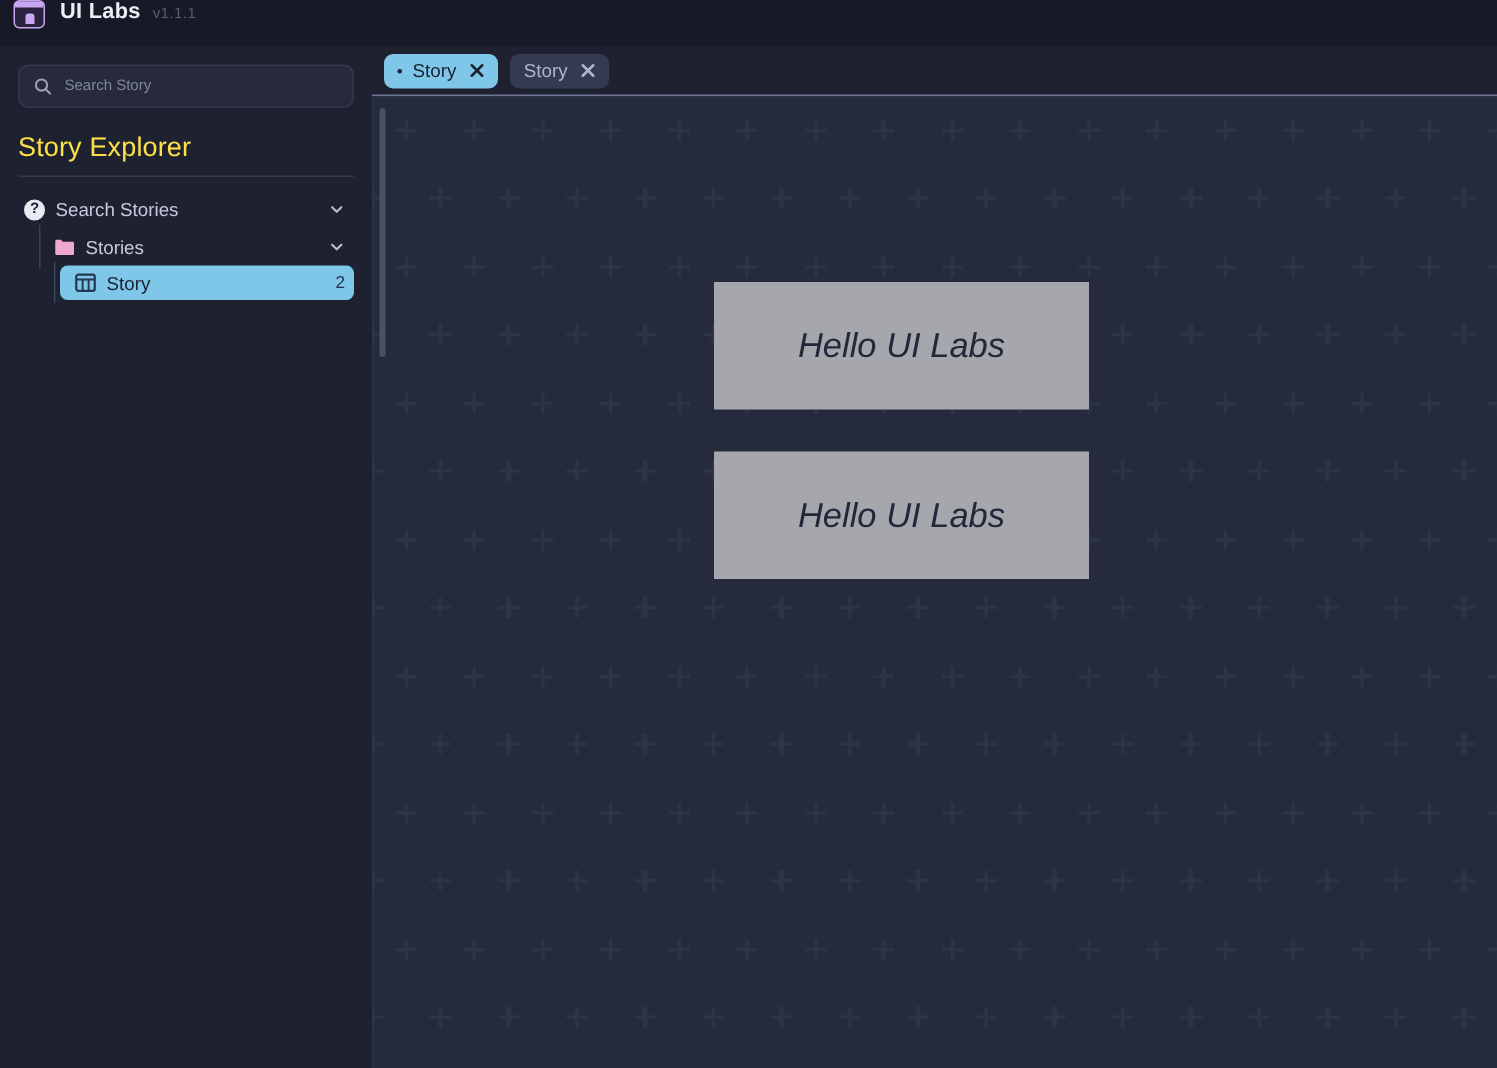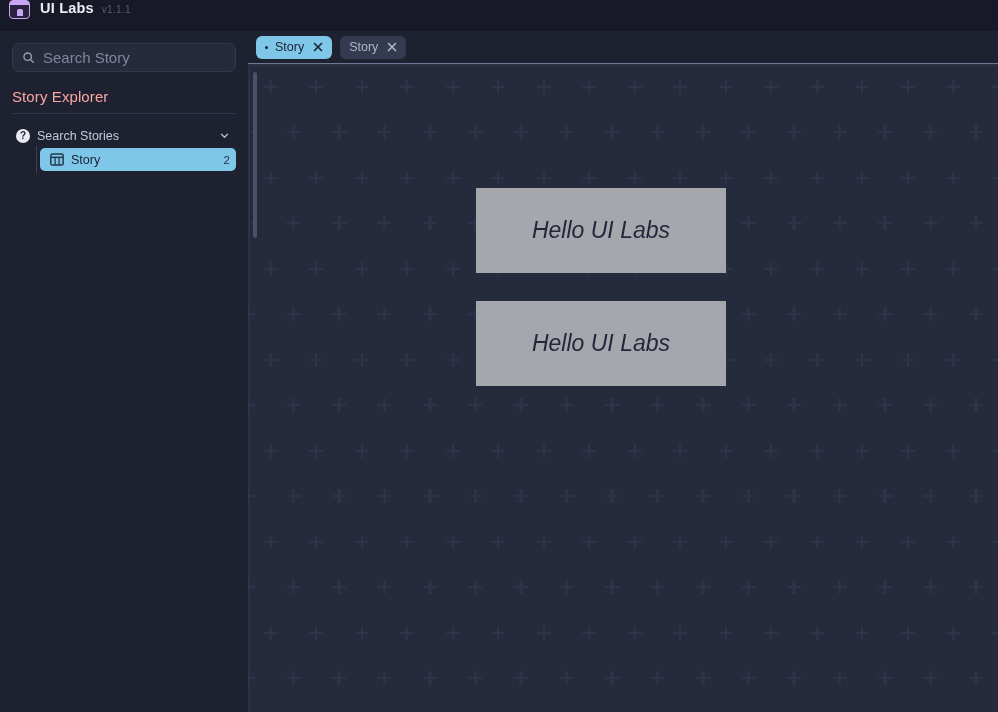--- a/index.html
+++ b/index.html
@@ -84,29 +84,29 @@
     display:flex; align-items:center;
     padding:0 9px;
     gap:8px;
   }
   .search-icon { width:13px; height:13px; flex:0 0 auto; color:#99a0b5; }
   .search-input {
     flex:1 1 auto;
     background:transparent;
     border:none; outline:none;
     font-family:"Liberation Sans", sans-serif;
-    font-size:15px;
+    font-size:10px;
     color:#c8cde0;
   }
   .search-input::placeholder { color:#7e86a0; }
 
   .explorer-title {
     margin-top:16px;
-    font-size:15px;
-    color:#fca5a5;
+    font-size:18px;
+    color:#fde047;
     letter-spacing:0.1px;
   }
   .divider {
     margin-top:8px;
     height:1px;
     background:#333850;
   }
 
   .tree { margin-top:9px; }
 
@@ -300,20 +300,30 @@
       <div class="tree">
 
         <div class="tree-row row-root">
           <span class="icon-q">?</span>
           <span>Search Stories</span>
           <svg class="chev" viewBox="0 0 16 16" fill="none">
             <polyline points="3.5,6 8,10.5 12.5,6" stroke="currentColor" stroke-width="2" stroke-linecap="round" stroke-linejoin="round"></polyline>
           </svg>
         </div>
 
+        <div class="tree-row row-folder">
+          <span class="guide"></span>
+          <svg class="icon-folder" viewBox="0 0 16 14">
+            <path d="M0.8 2.2c0-.7.5-1.2 1.2-1.2h3.3l1.4 1.6h7.5c.7 0 1.2.5 1.2 1.2v7.8c0 .7-.5 1.2-1.2 1.2H2c-.7 0-1.2-.5-1.2-1.2z" fill="currentColor"></path>
+          </svg>
+          <span>Stories</span>
+          <svg class="chev" viewBox="0 0 16 16" fill="none">
+            <polyline points="3.5,6 8,10.5 12.5,6" stroke="currentColor" stroke-width="2" stroke-linecap="round" stroke-linejoin="round"></polyline>
+          </svg>
+        </div>
 
         <div class="tree-row row-story">
           <span class="guide"></span>
           <svg class="icon-component" viewBox="0 0 16 15">
             <rect x="0.9" y="1.2" width="14.2" height="12.6" rx="1.6" stroke="currentColor" stroke-width="1.7" fill="none"></rect>
             <line x1="0.9" y1="5" x2="15.1" y2="5" stroke="currentColor" stroke-width="1.7"></line>
             <line x1="5.8" y1="5" x2="5.8" y2="13.8" stroke="currentColor" stroke-width="1.5"></line>
             <line x1="10.4" y1="5" x2="10.4" y2="13.8" stroke="currentColor" stroke-width="1.5"></line>
           </svg>
           <span>Story</span>

